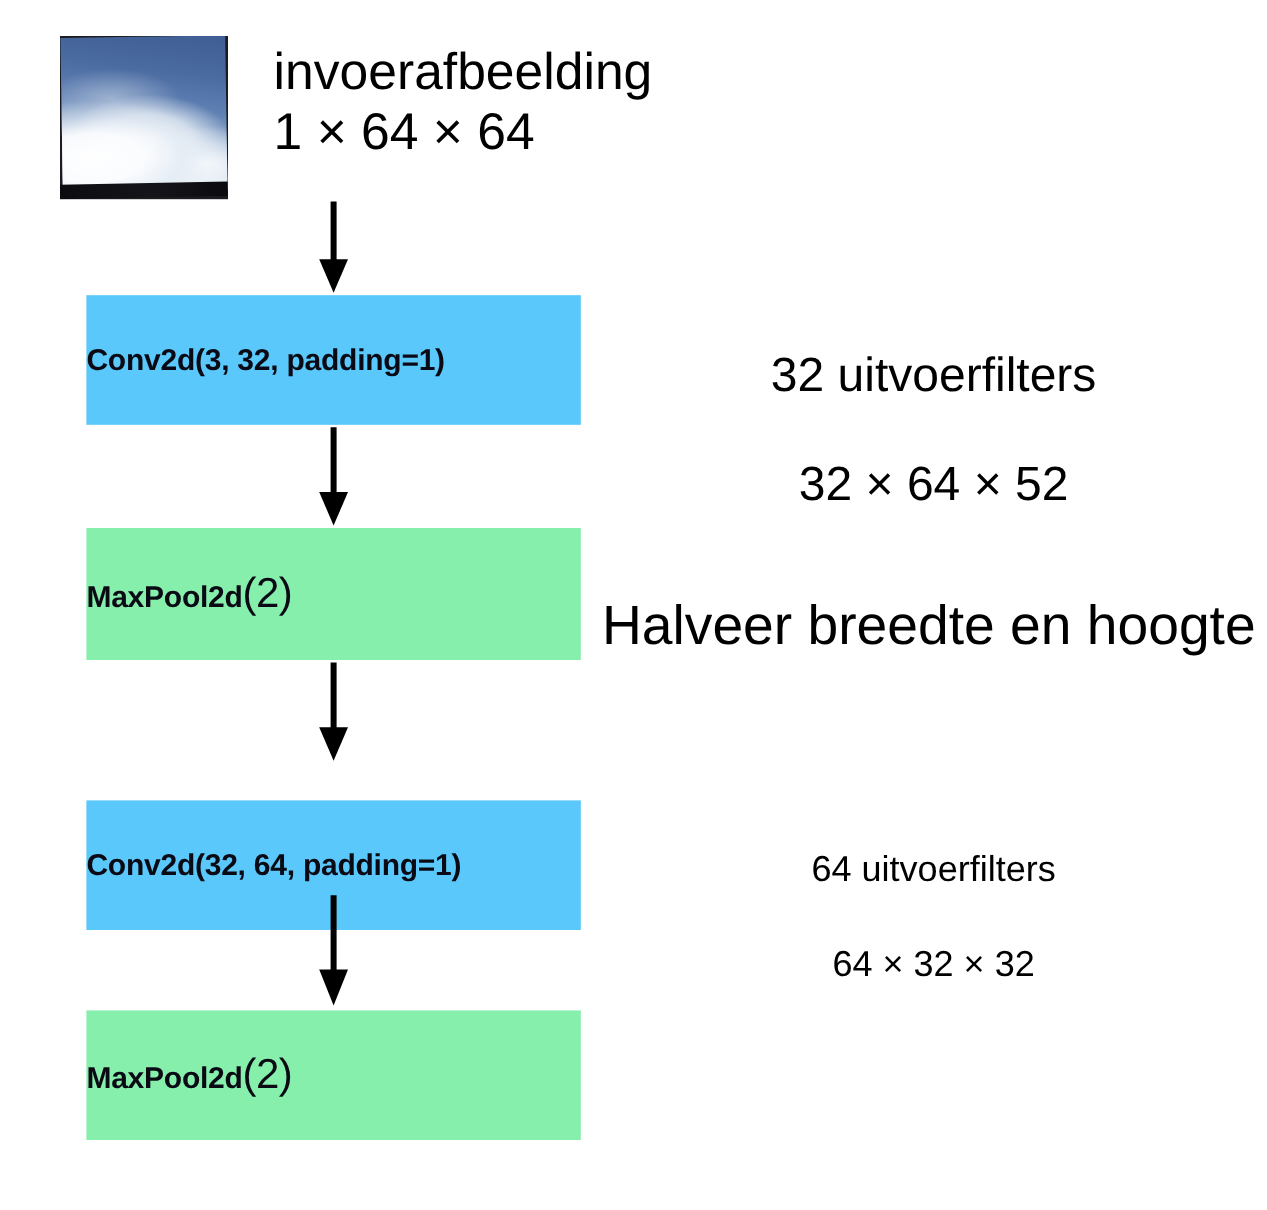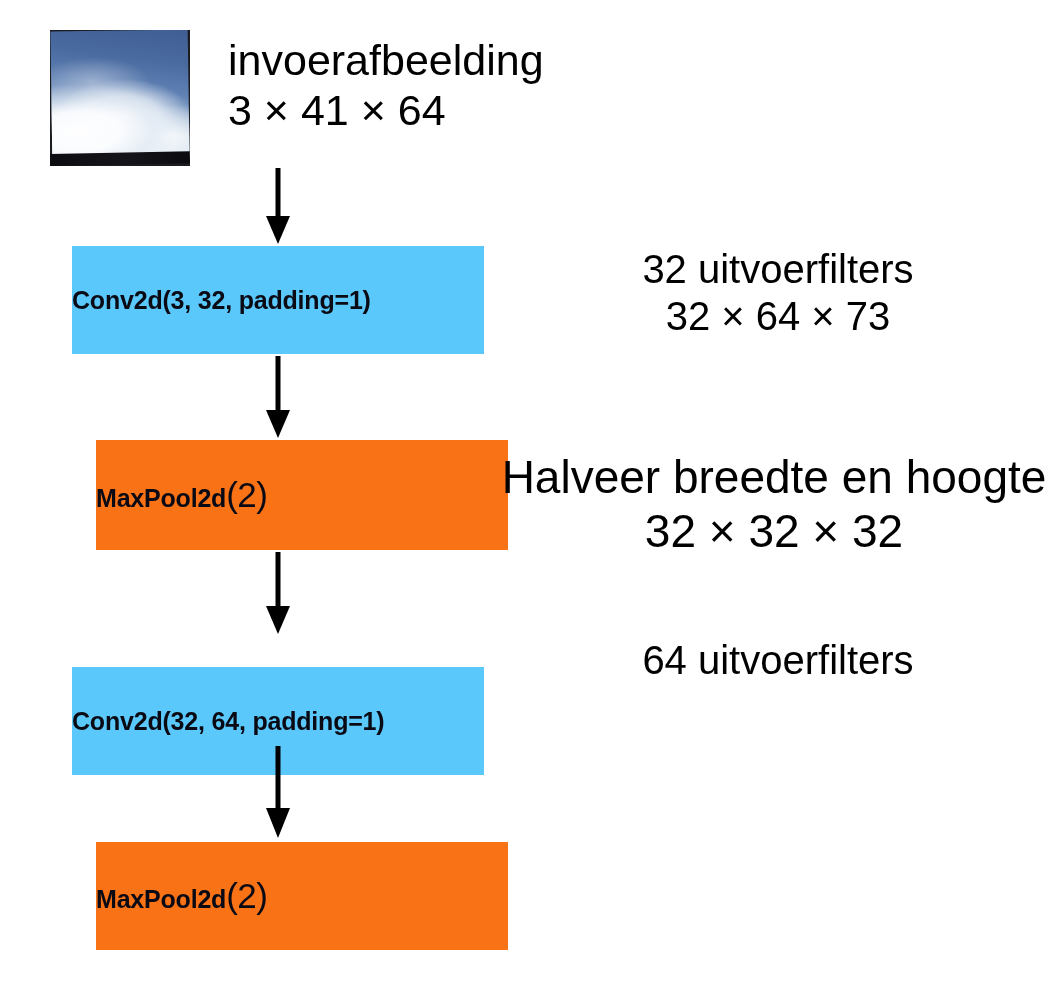--- a/index.html
+++ b/index.html
@@ -75,21 +75,21 @@
   
   .box {
     position: absolute;
     left: 72px;
     width: 412px;
     display: flex;
     align-items: center;
     justify-content: flex-start;
   }
   .box.conv { background: #5ac8fa; }
-  .box.pool { background: #f97316; margin-left: 24px; }
+  .box.pool { background: #86efac; }
 
   .box-text {
     font-weight: bold;
     color: #0a0a14;
     letter-spacing: -0.2px;
     white-space: nowrap;
   }
   .conv .box-text { font-size: 25px; }
   .pool .box-text { font-size: 25px; }
   .pool .box-text .arg {
@@ -114,83 +114,83 @@
   #arrow-3 { top: 550px; height: 86px; }
   #arrow-4 { top: 744px; height: 98px; }
 
   
   .annot {
     position: absolute;
     text-align: center;
     line-height: 1.18;
     white-space: nowrap;
   }
-  .annot .line { display: block; }
+  .annot .line { display: block; margin-top: 44px; }
 
   #annot-conv1 { left: 500px; top: 246px; width: 556px; font-size: 40px; }
   #annot-pool1 { left: 492px; top: 450px; width: 564px; font-size: 46px; }
-  #annot-conv2 { left: 500px; top: 637px; width: 556px; font-size: 40px; }
+  #annot-conv2 { left: 500px; top: 663px; width: 556px; font-size: 30px; }
 </style>
 </head>
 <body>
 
 <div id="diagram">
 
   <div class="thumb">
     <div class="photo"></div>
     <div class="photo-bottom"></div>
   </div>
 
   <div class="input-label">
     <span class="line l1">invoerafbeelding</span>
-    <span class="line l2">3 × 41 × 64</span>
+    <span class="line l2">1 × 64 × 64</span>
   </div>
 
   <div class="arrow" id="arrow-1">
     <svg width="32" height="80" viewBox="0 0 32 80" aria-hidden="true">
       <line x1="16" y1="2" x2="16" y2="58" stroke="#000000" stroke-width="5"></line>
       <polygon points="16,78 4,50 28,50" fill="#000000"></polygon>
     </svg>
   </div>
 
   <div class="box conv" id="box-conv1">
     <span class="box-text">Conv2d(3, 32, padding=1)</span>
   </div>
   <div class="annot" id="annot-conv1">
     <span class="line">32 uitvoerfilters</span>
-    <span class="line">32 × 64 × 73</span>
+    <span class="line">32 × 64 × 52</span>
   </div>
 
   <div class="arrow" id="arrow-2">
     <svg width="32" height="86" viewBox="0 0 32 86" aria-hidden="true">
       <line x1="16" y1="2" x2="16" y2="62" stroke="#000000" stroke-width="5"></line>
       <polygon points="16,84 4,56 28,56" fill="#000000"></polygon>
     </svg>
   </div>
 
   <div class="box pool" id="box-pool1">
     <span class="box-text"><span>MaxPool2d</span><span class="arg">(2)</span></span>
   </div>
   <div class="annot" id="annot-pool1">
     <span class="line">Halveer breedte en hoogte</span>
-    <span class="line">32 × 32 × 32</span>
   </div>
 
   <div class="arrow" id="arrow-3">
     <svg width="32" height="86" viewBox="0 0 32 86" aria-hidden="true">
       <line x1="16" y1="2" x2="16" y2="62" stroke="#000000" stroke-width="5"></line>
       <polygon points="16,84 4,56 28,56" fill="#000000"></polygon>
     </svg>
   </div>
 
   <div class="box conv" id="box-conv2">
     <span class="box-text">Conv2d(32, 64, padding=1)</span>
   </div>
   <div class="annot" id="annot-conv2">
     <span class="line">64 uitvoerfilters</span>
+    <span class="line">64 × 32 × 32</span>
   </div>
 
   <div class="arrow" id="arrow-4">
     <svg width="32" height="98" viewBox="0 0 32 98" aria-hidden="true">
       <line x1="16" y1="2" x2="16" y2="70" stroke="#000000" stroke-width="5"></line>
       <polygon points="16,94 4,64 28,64" fill="#000000"></polygon>
     </svg>
   </div>
 
   <div class="box pool" id="box-pool2">

